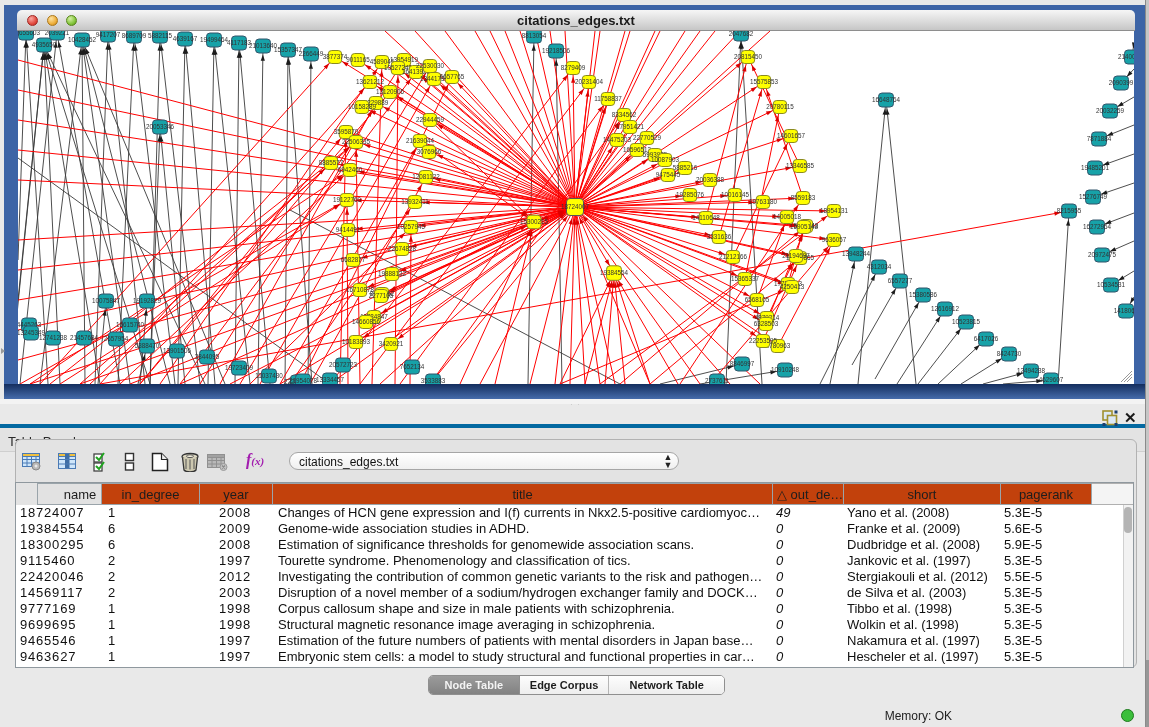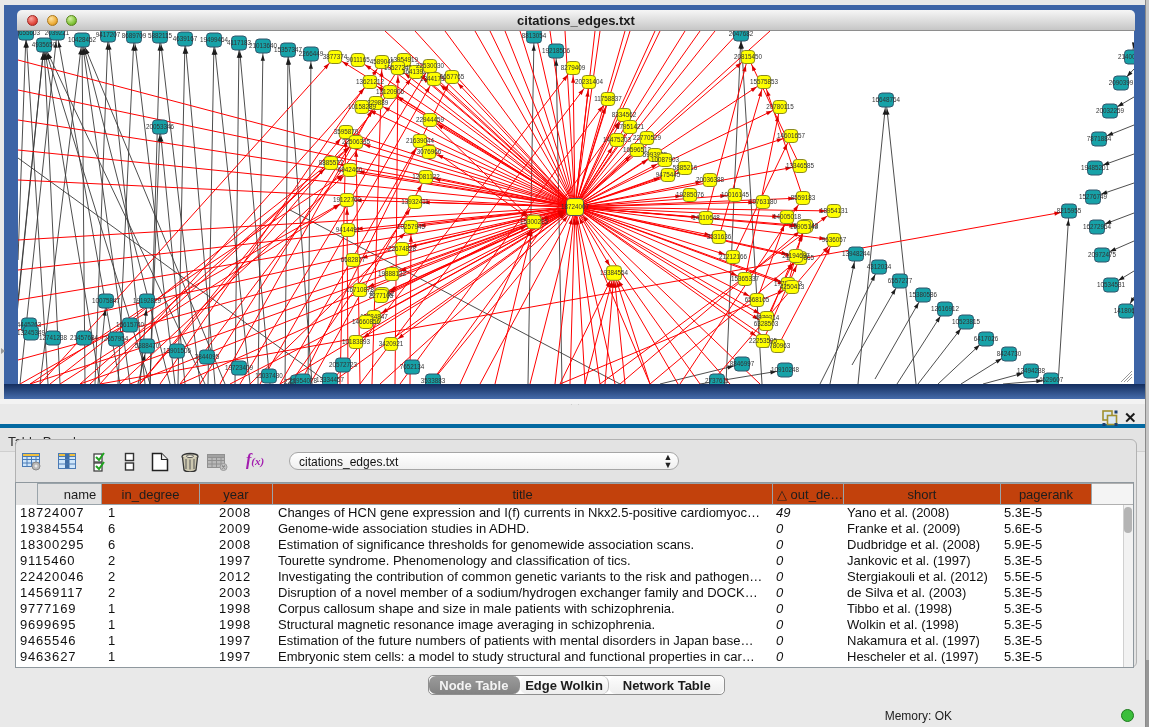--- a/index.html
+++ b/index.html
@@ -35,21 +35,21 @@
 .c-name { left:4px; width:92px; letter-spacing:0.8px; }
 .c-ind  { left:92px; }
 .c-year { left:203px; letter-spacing:0.8px;}
 .c-title{ left:262px; width:494px; overflow:hidden; }
 .c-od   { left:760px;font-style:italic; }
 .c-short{ left:831px; }
 .c-pr   { left:988px;text-align:right; }
 #vscroll { position:absolute; left:1123px; top:505px; width:10px; height:162px; background:#f2f2f2; border-left:1px solid #d0d0d0; }
 #vthumb { position:absolute; left:1124px; top:507px; width:8px; height:26px; background:#b4b4b4; border-radius:4px; }
 #tabs { position:absolute; left:428px; top:675px; width:297px; height:20px; border:1px solid #8f8f8f; border-radius:5px; background:#fff; overflow:hidden; display:flex; }
-.tab { height:100%; font-size:13px; font-weight:700; text-align:center; line-height:19px;border-radius:7px; }
+.tab { height:100%; font-size:11px; font-weight:700; text-align:center; line-height:19px; }
 #tab1 { width:91px; background:linear-gradient(#9b9b9b,#828282); color:#f4f4f4; border-right:1px solid #8f8f8f; }
 #tab2 { width:90px; background:linear-gradient(#fdfdfd,#eeeeee); color:#1c1c1c; border-right:1px solid #b5b5b5; }
 #tab3 { width:115px; background:linear-gradient(#fdfdfd,#eeeeee); color:#1c1c1c; }
 #memory { position:absolute; right:33px; top:709px; font-size:12px; color:#222; }
 #memdot { position:absolute; left:1121px; top:709px; width:13px; height:13px; border-radius:50%; background:#3cbf3c; border:1.5px solid #1e7a1e; }
 #rightstrip { position:absolute; left:1145px; top:0; width:4px; height:727px; background:#c6c6c6; border-left:1px solid #8a8a8a; }
 #rightstrip2 { position:absolute; left:1146px; top:660px; width:3px; height:67px; background:#979797; }
 .ticon { position:absolute; top:452px; }
 </style></head>
 <body>
@@ -723,21 +723,21 @@
         <span class="c-od">0</span>
         <span class="c-short">Hescheler et al. (1997)</span>
         <span class="c-pr">5.3E-5</span>
       </div>
 </div>
 <div id="vscroll"></div>
     <div id="vthumb"></div>
 <div style="position:absolute;left:15px;top:482px;width:1119px;height:186px;border:1px solid #8f989e;pointer-events:none"></div>
 <div id="tabs">
       <div class="tab" id="tab1">Node Table</div>
-      <div class="tab" id="tab2">Edge Wolkin</div>
+      <div class="tab" id="tab2">Edge Corpus</div>
       <div class="tab" id="tab3">Network Table</div>
     </div>
 <div id="memory">Memory: OK</div>
     <div id="memdot"></div>
 <div id="rightstrip"></div>
     <svg style="position:absolute;left:0px;top:346px" width="6" height="10">
       <path d="M1 2l4 3l-4 3z" fill="#9a9a9a"></path>
     </svg>
     <div id="rightstrip2"></div>
 </div>

